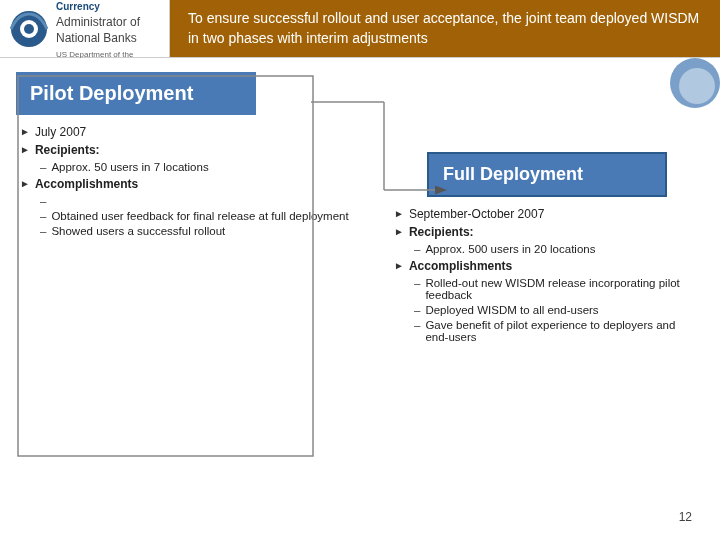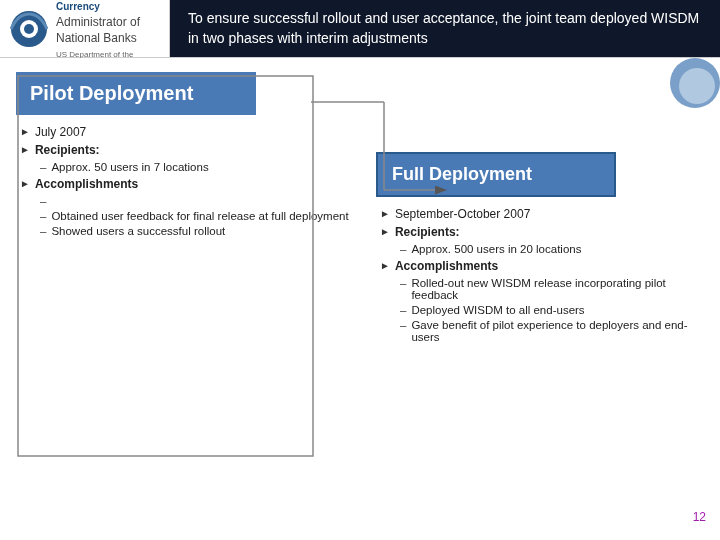--- a/index.html
+++ b/index.html
@@ -37,36 +37,36 @@
     .header-logo-text {
       font-size: 9px;
       color: #333;
       line-height: 1.4;
     }
     .header-logo-text .line1 { font-weight: bold; font-size: 10px; color: #1a4a7a; }
     .header-logo-text .line2 { font-size: 12px; color: #444; }
     .header-logo-text .line3 { font-size: 8px; color: #666; margin-top: 2px; }
     .header-title {
       flex: 1;
-      background: #0f172a;
+      background: #a16207;
       color: #fff;
       display: flex;
       align-items: center;
       padding: 10px 18px;
       font-size: 14px;
       font-weight: normal;
       line-height: 1.4;
     }
 
     
     .main-content {
       display: flex;
       height: 470px;
       padding: 14px 16px;
-      gap: 0;
+      gap: 14px;
       position: relative;
       background: #fff;
     }
 
     
     .pilot-panel {
       width: 340px;
       flex-shrink: 0;
     }
     .pilot-box {
@@ -116,20 +116,21 @@
     }
 
     
     .full-panel {
       flex: 1;
       display: flex;
       flex-direction: column;
       justify-content: flex-start;
       padding-left: 20px;
       margin-top: 80px;
+      align-items: center;
     }
     .full-box {
       background: #4a7ab5;
       color: #fff;
       font-size: 18px;
       font-weight: bold;
       padding: 10px 14px;
       width: 240px;
       margin-bottom: 10px;
       border: 2px solid #2a5a8c;
@@ -146,23 +147,23 @@
       width: 692px;
       height: 456px;
       pointer-events: none;
       z-index: 2;
     }
 
     
     .page-number {
       position: absolute;
       bottom: 4px;
-      right: 14px;
+      right: 28px;
       font-size: 12px;
-      color: #a21caf;
+      color: #404040;
     }
 
     
     .deco-circle {
       position: absolute;
       top: 58px;
       right: 0;
       width: 50px;
       height: 50px;
       background: #7a9fc8;

